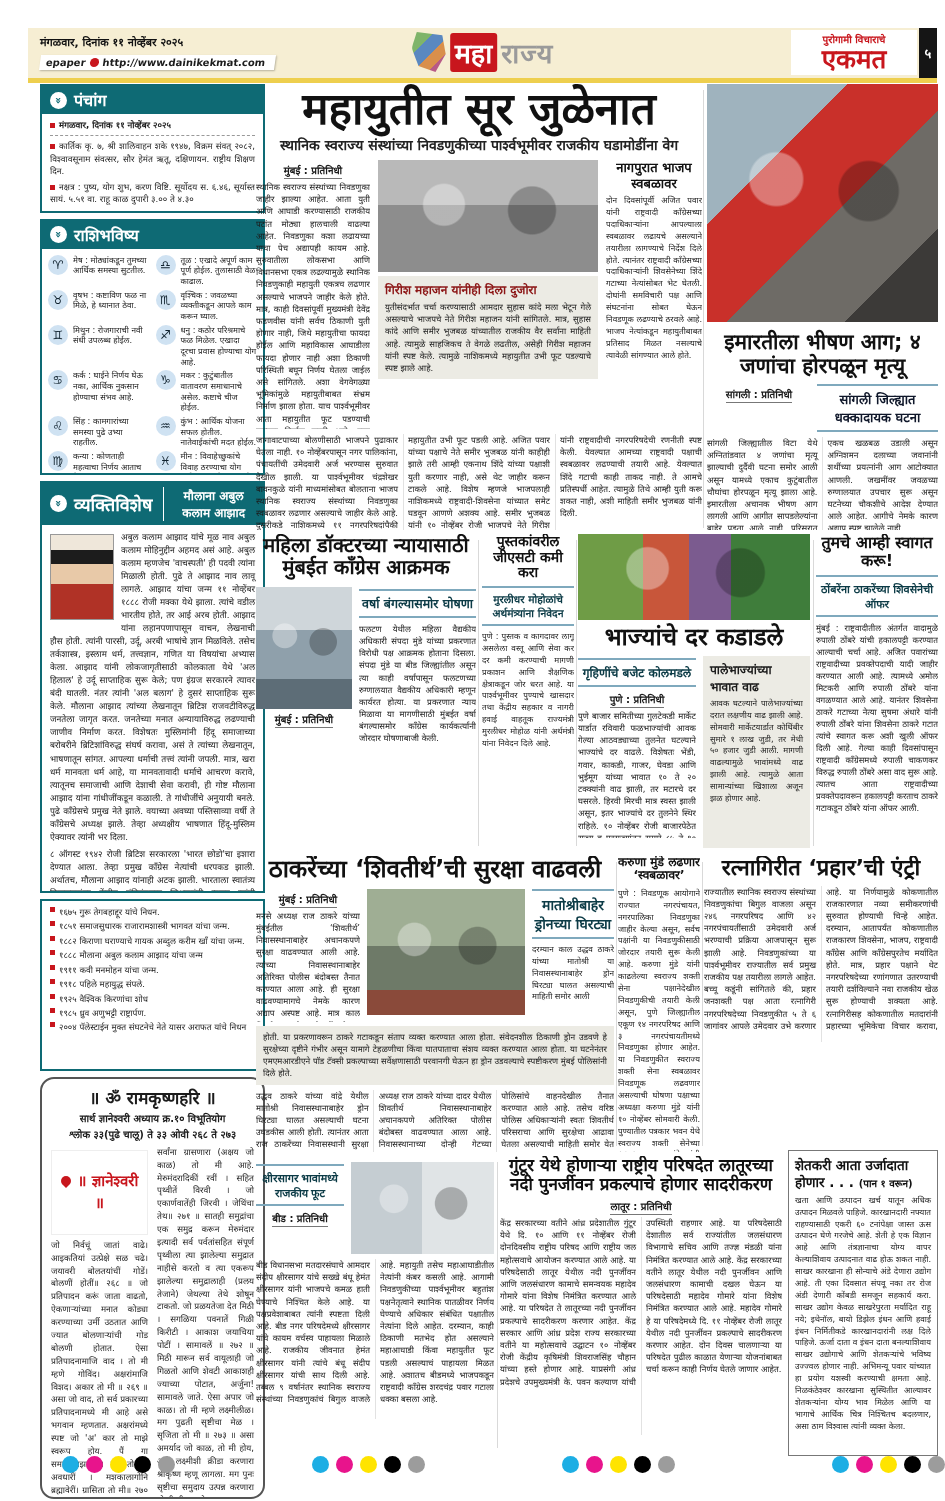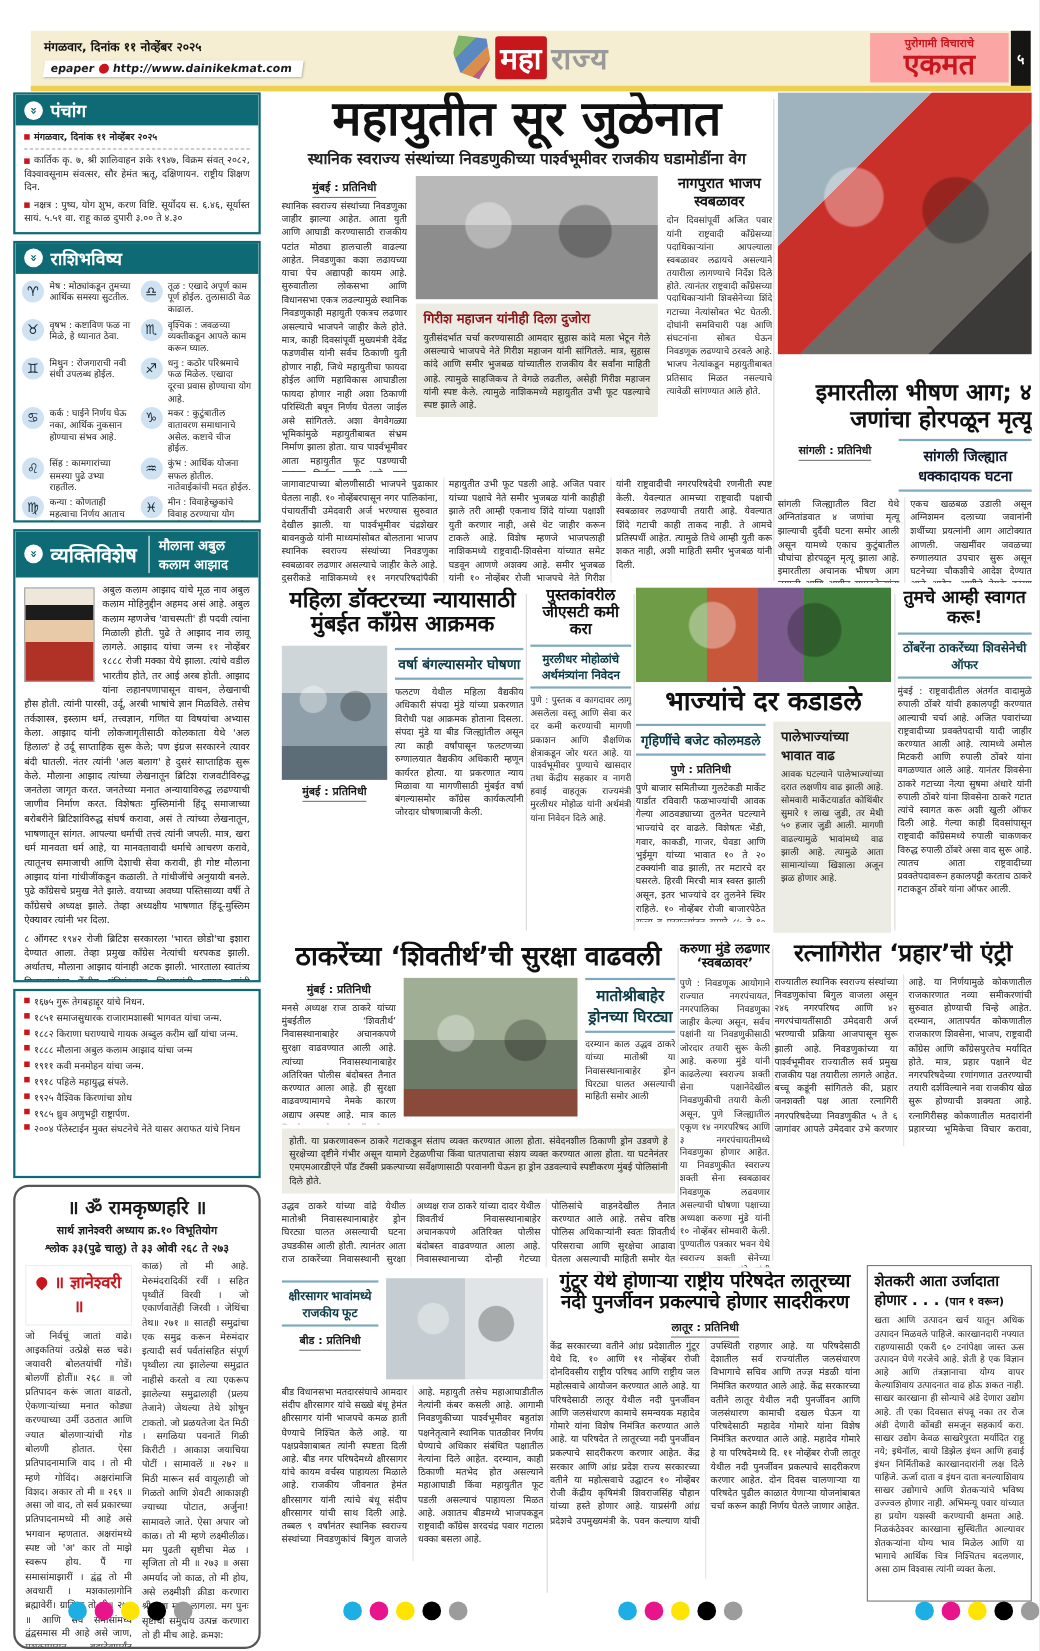--- a/index.html
+++ b/index.html
@@ -10,52 +10,52 @@
   .hdr-date{position:absolute;left:12px;top:6px;font-size:11px;font-weight:bold;color:#111;}
   .epaper-pill{position:absolute;left:12px;top:27px;background:#fff;padding:2px 10px 2px 6px;font-size:10px;font-weight:bold;
                box-shadow:1px 1px 2px rgba(0,0,0,.25);display:flex;align-items:center;gap:4px;transform:skewX(-8deg);}
   .link-ico{display:inline-block;width:9px;height:9px;border-radius:50%;background:#c8161d;}
   .logo{position:absolute;left:50%;top:4px;transform:translateX(-50%);display:flex;align-items:center;gap:4px;}
   .map-chip{width:34px;height:40px;background:
      linear-gradient(135deg,#7fb46a 0 30%,#5a88c0 30% 55%,#d98f4b 55% 75%,#b85a86 75% 100%);
      clip-path:polygon(15% 0,90% 8%,100% 55%,70% 100%,20% 85%,0 40%);}
   .logo-maha{background:#c8161d;color:#fff;font-size:27px;font-weight:bold;padding:1px 5px;border-radius:3px;}
   .logo-rajya{color:#9a9a9a;font-size:27px;font-weight:bold;letter-spacing:1px;}
-  .ekmat{position:absolute;right:20px;top:2px;width:118px;text-align:center;background:#fca5a5;padding:2px 4px 3px;}
+  .ekmat{position:absolute;right:20px;top:2px;width:118px;text-align:center;background:#ffffff;padding:2px 4px 3px;}
   .ekmat-tag{color:#c8161d;font-size:10px;font-weight:bold;}
   .ekmat-brand{color:#c8161d;font-size:26px;font-weight:bold;line-height:1;}
   .pagenum{position:absolute;right:0;top:0;width:18px;height:100%;background:#151515;color:#fff;
            display:flex;align-items:center;justify-content:center;font-size:13px;font-weight:bold;}
   
-  .sidebar{position:absolute;left:12px;top:84px;width:225px;display:flex;flex-direction:column;gap:6px;}
+  .sidebar{position:absolute;left:40px;top:84px;width:225px;display:flex;flex-direction:column;gap:6px;}
   .sbox{border:2px solid #0e6a74;background:#fff;overflow:hidden;}
   .sec-head{background:#0e6a74;color:#fff;display:flex;align-items:center;gap:7px;padding:3px 8px;font-size:16px;font-weight:bold;}
   .sec-ico{width:17px;height:17px;border-radius:50%;background:#fff;color:#0e6a74;display:inline-flex;align-items:center;justify-content:center;
            font-size:11px;font-weight:bold;transform:rotate(90deg);flex:none;}
   .sq{display:inline-block;width:5px;height:5px;background:#c8161d;margin-right:4px;vertical-align:middle;flex:none;}
   .pan-body{padding:5px 8px;font-size:8.6px;line-height:1.45;text-align:justify;}
   .pan-line1{font-weight:bold;border-bottom:1px dashed #999;padding-bottom:4px;margin-bottom:4px;}
   .z-grid{display:grid;grid-template-columns:1fr 1fr;gap:3px 6px;padding:6px 6px;}
   .z-item{display:flex;gap:5px;align-items:flex-start;}
   .z-ico{width:20px;height:20px;border-radius:50%;background:#cfe2f2;color:#10222e;display:inline-flex;align-items:center;justify-content:center;
          font-size:12px;flex:none;}
   .z-txt{font-size:8.2px;line-height:1.3;text-align:left;}
   .vy-head{background:#0e6a74;color:#fff;display:flex;align-items:center;gap:7px;padding:4px 8px;}
   .vy-title{font-size:18px;font-weight:bold;}
-  .vy-name{font-size:12px;font-weight:bold;border-left:1px solid #fff;padding-left:8px;margin-left:4px;}
+  .vy-name{font-size:12px;font-weight:bold;border-left:1px solid #fff;padding-left:8px;margin-left:4px;text-align:center;}
   .vy-body{padding:6px 8px;font-size:8.7px;line-height:1.5;text-align:justify;}
   .portrait{float:left;width:62px;height:84px;margin:3px 7px 3px 0;border:1px solid #999;
     background:linear-gradient(180deg,#efe7da 0 18%,#1c1c1c 18% 34%,#e8c9a8 34% 58%,#b03226 58% 100%);}
   .din-list{padding:6px 8px;display:flex;flex-direction:column;gap:3px;}
   .din-item{display:flex;align-items:flex-start;font-size:8.5px;line-height:1.35;}
   .ram{border:2px solid #555;border-radius:14px;padding:7px 9px;overflow:hidden;}
   .ram-title{text-align:center;font-size:17px;font-weight:bold;}
   .ram-sub{text-align:center;font-size:10px;font-weight:bold;margin-top:2px;}
   .ram-body{margin-top:5px;font-size:8.6px;line-height:1.5;text-align:justify;column-count:2;column-gap:9px;}
-  .dnyan{break-inside:avoid;margin:4px 0;padding:4px 2px;text-align:center;border:1px solid #eee;}
+  .dnyan{break-inside:avoid;margin:4px 0;padding:19px 2px;text-align:center;border:1px solid #eee;}
   .dnyan-pin{display:inline-block;width:10px;height:10px;background:#c8161d;border-radius:50% 50% 50% 0;transform:rotate(-45deg);margin-right:4px;}
   .dnyan-txt{color:#c8161d;font-size:15px;font-weight:bold;}
   .ram-credit{text-align:right;font-weight:bold;font-size:9px;margin-top:3px;}
   
   .art{position:absolute;overflow:hidden;}
   .b{font-size:8.4px;line-height:1.45;text-align:justify;}
   .byline{font-size:10px;font-weight:bold;text-align:center;margin:3px 0 4px;}
   .byline u{text-decoration:none;border-bottom:1px solid #777;padding-bottom:2px;}
   .kick{font-size:12.5px;font-weight:bold;text-align:center;color:#0c3b46;
         border-top:2px solid #7fa9bd;border-bottom:2px solid #7fa9bd;padding:4px 2px;margin:2px 0 5px;}
@@ -261,21 +261,21 @@
       <div style="width:96px;flex:none;">
         <h3 style="font-size:13px;text-align:center;line-height:1.2;margin-bottom:4px;">नागपुरात भाजप स्वबळावर</h3>
         <div class="b" style="font-size:8.2px;">दोन दिवसांपूर्वी अजित पवार यांनी राष्ट्रवादी काँग्रेसच्या पदाधिकाऱ्यांना आपल्याला स्वबळावर लढायचे असल्याने तयारीला लागण्याचे निर्देश दिले होते. त्यानंतर राष्ट्रवादी काँग्रेसच्या पदाधिकाऱ्यांनी शिवसेनेच्या शिंदे गटाच्या नेत्यांसोबत भेट घेतली. दोघांनी समविचारी पक्ष आणि संघटनांना सोबत घेऊन निवडणूक लढण्याचे ठरवले आहे. भाजप नेत्यांकडून महायुतीबाबत प्रतिसाद मिळत नसल्याचे त्यावेळी सांगण्यात आले होते.</div>
       </div>
     </div>
     <div class="b cols3" style="margin-top:5px;height:132px;">जागावाटपाच्या बोलणीसाठी भाजपने पुढाकार घेतला नाही. १० नोव्हेंबरपासून नगर पालिकांना, पंचायतींची उमेदवारी अर्ज भरण्यास सुरुवात देखील झाली. या पार्श्वभूमीवर चंद्रशेखर बावनकुळे यांनी माध्यमांसोबत बोलताना भाजप स्थानिक स्वराज्य संस्थांच्या निवडणुका स्वबळावर लढणार असल्याचे जाहीर केले आहे. दुसरीकडे नाशिकमध्ये ११ नगरपरिषदांपैकी एकूण ३ नगरपरिषदांच्या निवडणुकीसाठी महायुतीत उभी फूट पडली आहे. अजित पवार यांच्या पक्षाचे नेते समीर भुजबळ यांनी काहीही झाले तरी आम्ही एकनाथ शिंदे यांच्या पक्षाशी युती करणार नाही, असे थेट जाहीर करून टाकले आहे. विशेष म्हणजे भाजपलाही नाशिकमध्ये राष्ट्रवादी-शिवसेना यांच्यात समेट घडवून आणणे अशक्य आहे. समीर भुजबळ यांनी १० नोव्हेंबर रोजी भाजपचे नेते गिरीश महाजन यांची भेट घेतली. या भेटीत भुजबळ यांनी राष्ट्रवादीची नगरपरिषदेची रणनीती स्पष्ट केली. येवल्यात आमच्या राष्ट्रवादी पक्षाची स्वबळावर लढण्याची तयारी आहे. येवल्यात शिंदे गटाची काही ताकद नाही. ते आमचे प्रतिस्पर्धी आहेत. त्यामुळे तिथे आम्ही युती करू शकत नाही, अशी माहिती समीर भुजबळ यांनी दिली.</div>
   </div>
 
   <div class="art" style="left:707px;top:84px;width:231px;height:446px;">
     <div class="photo" style="height:238px;background:linear-gradient(135deg,#9fb3be 0 30%,#c9302a 30% 55%,#6e6b66 55% 80%,#3c3a38 80% 100%);"></div>
-    <h2 class="hl" style="font-size:21px;margin-top:24px;text-align:right;">इमारतीला भीषण आग; ४ जणांचा होरपळून मृत्यू</h2>
+    <h2 class="hl" style="font-size:21px;margin-top:9px;">इमारतीला भीषण आग; ४ जणांचा होरपळून मृत्यू</h2>
     <div style="display:flex;gap:6px;align-items:flex-start;margin-top:6px;">
       <div class="byline" style="width:104px;flex:none;"><u>सांगली : प्रतिनिधी</u></div>
       <div class="kick red" style="flex:1;margin:0;font-size:13px;">सांगली जिल्ह्यात धक्कादायक घटना</div>
     </div>
     <div class="b cols2" style="margin-top:5px;height:108px;">सांगली जिल्ह्यातील विटा येथे अग्नितांडवात ४ जणांचा मृत्यू झाल्याची दुर्दैवी घटना समोर आली असून यामध्ये एकाच कुटुंबातील चौघांचा होरपळून मृत्यू झाला आहे. इमारतीला अचानक भीषण आग लागली आणि आगीत सापडलेल्यांना बाहेर पडता आले नाही. परिसरात एकच खळबळ उडाली असून अग्निशमन दलाच्या जवानांनी शर्थीच्या प्रयत्नांनी आग आटोक्यात आणली. जखमींवर जवळच्या रुग्णालयात उपचार सुरू असून घटनेच्या चौकशीचे आदेश देण्यात आले आहेत. आगीचे नेमके कारण अद्याप स्पष्ट झालेले नाही.</div>
   </div>
 
   <div class="art" style="left:256px;top:534px;width:220px;height:318px;">
     <h2 class="hl" style="font-size:20px;">महिला डॉक्टरच्या न्यायासाठी मुंबईत काँग्रेस आक्रमक</h2>
     <div style="display:flex;gap:7px;margin-top:8px;">

